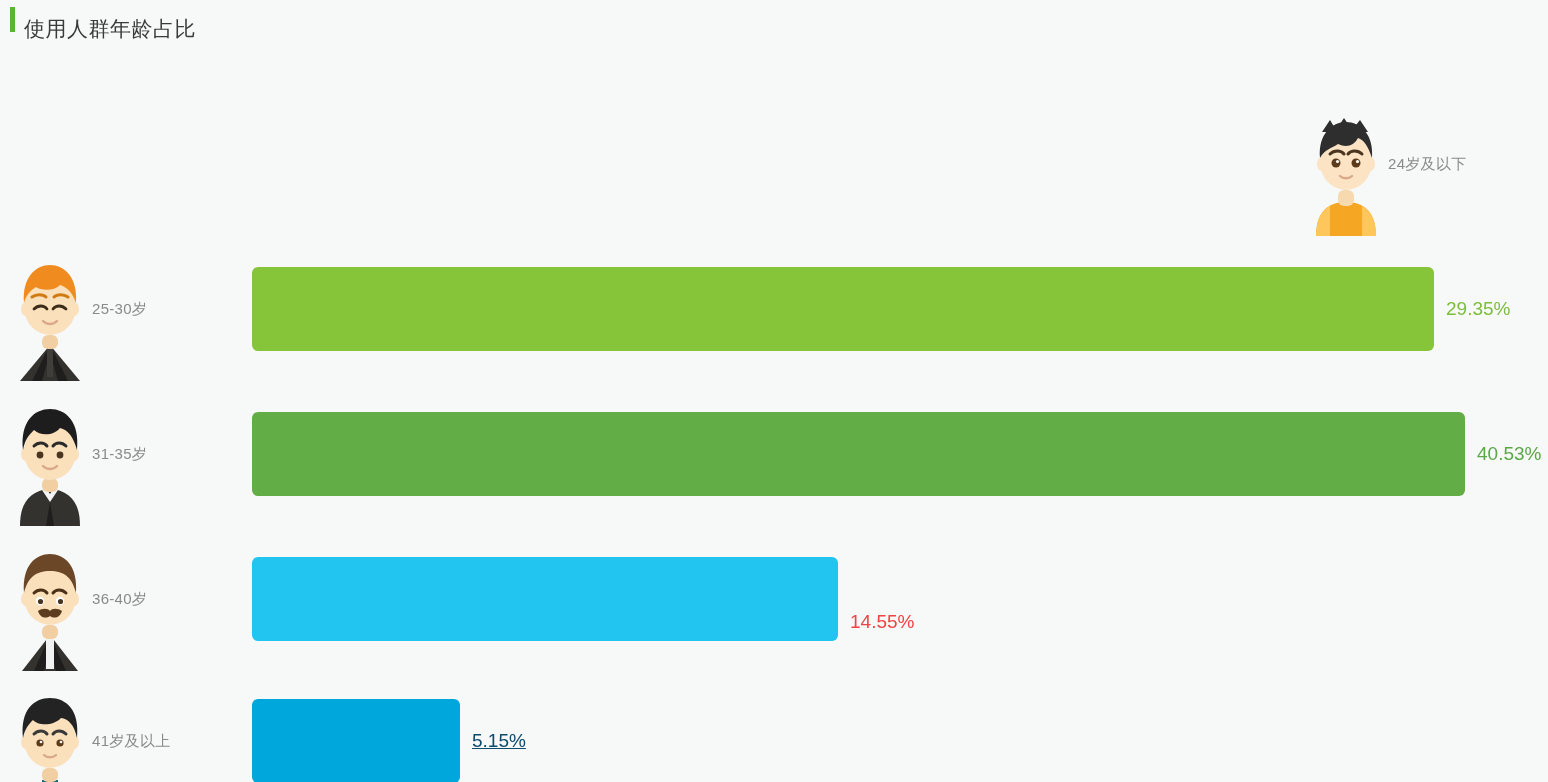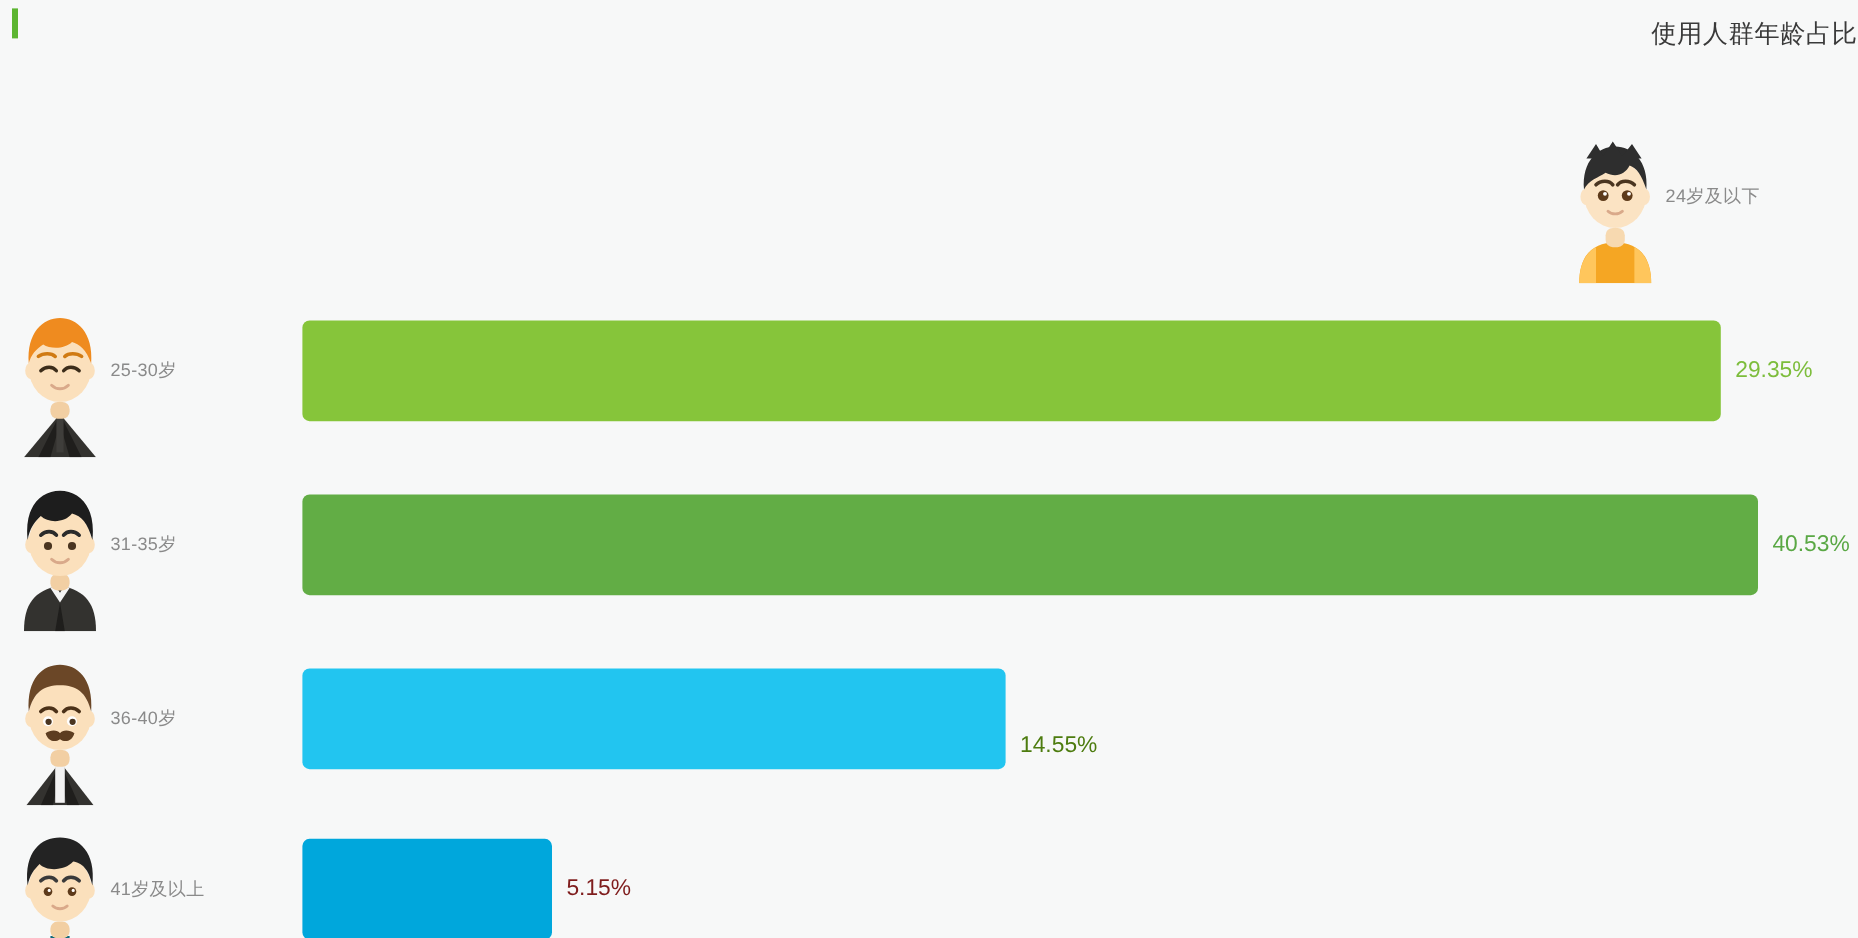--- a/index.html
+++ b/index.html
@@ -15,21 +15,20 @@
     overflow: hidden;
   }
 
   
   .chart-header {
     position: relative;
     height: 48px;
     padding: 8px 0 0 18px;
     display: flex;
     align-items: center;
-    justify-content: flex-end;
   }
   .accent-bar {
     position: absolute;
     left: 10px;
     top: 7px;
     width: 5px;
     height: 25px;
     background: #5cb531;
   }
   .chart-title {
@@ -212,21 +211,21 @@
           <circle cx="48" cy="50" r="4.2" fill="#ffffff"></circle>
           <circle cx="28.5" cy="50.5" r="2.6" fill="#4a3520"></circle>
           <circle cx="48.5" cy="50.5" r="2.6" fill="#4a3520"></circle>
           <path d="M26 60 C30 57 36 57 38 60 C40 57 46 57 50 60 C48 67 42 68 38 65 C34 68 28 67 26 60 Z" fill="#5d3d20"></path>
         </svg>
       </div>
       <span class="cat-label">36-40岁</span>
     </div>
     <div class="bar-area">
       <div class="bar" style="width:586px;background:#22c5f0;"></div>
-      <span class="bar-value" style="color:#4d7c0f;margin-top:46px;">14.55%</span>
+      <span class="bar-value" style="color:#ef4444;margin-top:46px;">14.55%</span>
     </div>
   </div>
 
   <div class="bar-row">
     <div class="row-left">
       <div class="avatar">
         <svg viewBox="0 0 76 120" xmlns="http://www.w3.org/2000/svg">
           <path d="M8 120 C8 98 20 88 38 88 C56 88 68 98 68 120 Z" fill="#1c7f93"></path>
           <path d="M8 120 C8 106 13 97 21 93 L21 120 Z" fill="#2896ad"></path>
           <path d="M68 120 C68 106 63 97 55 93 L55 120 Z" fill="#2896ad"></path>
@@ -242,17 +241,17 @@
           <circle cx="48" cy="49" r="3.6" fill="#5d3a1a"></circle>
           <circle cx="29" cy="48" r="1.3" fill="#ffffff"></circle>
           <circle cx="49" cy="48" r="1.3" fill="#ffffff"></circle>
           <path d="M32 61 C35 64 41 64 44 61" stroke="#d9a98a" stroke-width="2.4" fill="none" stroke-linecap="round"></path>
         </svg>
       </div>
       <span class="cat-label">41岁及以上</span>
     </div>
     <div class="bar-area">
       <div class="bar" style="width:208px;background:#00a7dc;"></div>
-      <span class="bar-value" style="color:#7f1d1d;">5.15%</span>
+      <span class="bar-value" style="color:#0c4a6e;text-decoration:underline;">5.15%</span>
     </div>
   </div>
 
 </div>
 
 </body></html>

